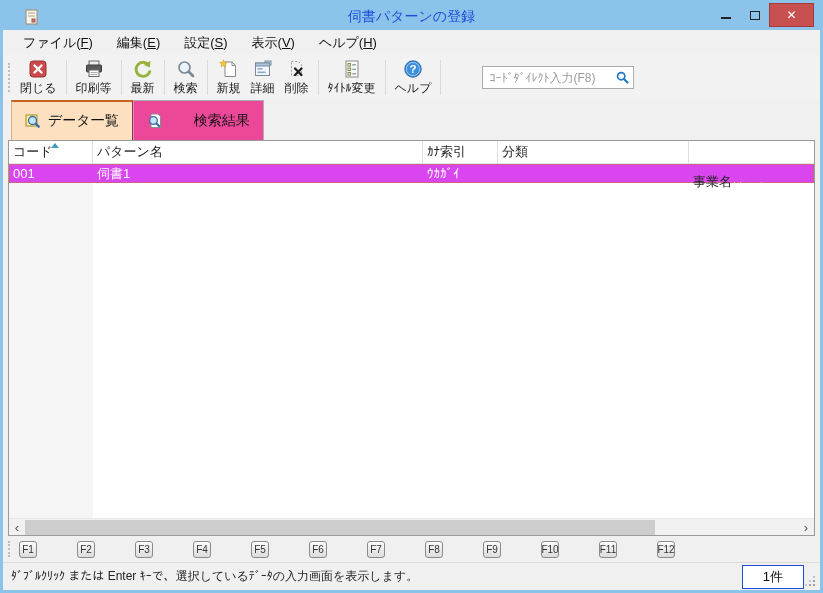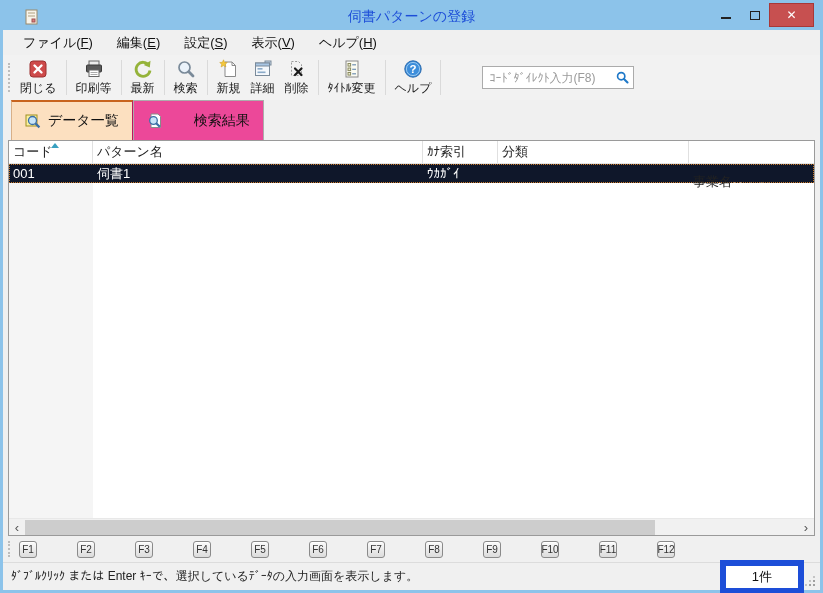--- a/index.html
+++ b/index.html
@@ -50,21 +50,21 @@
   .grid { margin:0 5px; flex:1; border:1px solid #9A9A9A; background:#fff; display:flex;
           flex-direction:column; overflow:hidden; position:relative; }
   .thead { display:flex; height:23px; font-size:13px; color:#222; flex:none; background:#fff;
            border-bottom:1px solid #E4E4E4; position:relative; }
   .th { display:flex; align-items:center; padding-left:4px; border-right:1px solid #E0E0E0; height:100%; }
   .c1 { width:84px; flex:none; } .c2 { width:330px; flex:none; } .c3 { width:75px; flex:none; }
   .c4 { width:191px; flex:none; } .c5 { flex:1; border-right:none;margin-top:30px; }
   .sort-arrow { position:absolute; left:42px; top:2px; width:0; height:0;
                 border-left:4px solid transparent; border-right:4px solid transparent;
                 border-bottom:5px solid #38A0C0; }
-  .row.selected { display:flex; height:19px; background:#0f172a; color:#fff; font-size:13px;
+  .row.selected { display:flex; height:19px; background:#d946ef; color:#fff; font-size:13px;
                   align-items:center; flex:none; outline:1px dotted #C87828; outline-offset:-1px; }
   .td { padding-left:4px; height:100%; display:flex; align-items:center; overflow:hidden; white-space:nowrap; }
   .body-fill { flex:1; display:flex; background:#fff; }
   .fixed-col-strip { width:84px; background:#F5F5F5; flex:none; }
   .body-rest { flex:1; }
 
   
   .hscroll { height:17px; background:#F1F1F1; display:flex; align-items:center; flex:none;
              border-top:1px solid #E8E8E8; }
   .scroll-arrow { width:16px; text-align:center; color:#555; font-size:13px; line-height:15px; flex:none; }
@@ -77,21 +77,21 @@
   .fkey-grip { position:absolute; left:5px; top:3px; bottom:3px; border-left:2px dotted #BDBDBD; }
   .fkey { width:18px; height:17px; margin-right:40px; flex:none;
           background:linear-gradient(#FBFBFB,#DCDCDC); border:1px solid #8A8A8A; border-radius:3px;
           font-size:10px; color:#333; display:flex; align-items:center; justify-content:center;
           box-shadow:inset 0 1px 0 #fff; }
 
   
   .statusbar { height:28px; background:#F0F0F0; border-top:1px solid #DCDCDC; display:flex;
                align-items:center; font-size:12px; color:#222; padding-left:8px; flex:none; margin-top:2px; }
   .status-msg { white-space:nowrap; overflow:hidden; }
-  .status-count { margin-left:auto; background:#fff; border:6px solid #1d4ed8; padding:2px 26px;
+  .status-count { margin-left:auto; background:#fff; border:1px solid #1d4ed8; padding:2px 20px;
                   font-size:13px; color:#111; margin-right:16px; flex:none; }
   .resize-grip { width:10px; height:10px; position:absolute; right:5px; bottom:4px; }
   .resize-grip::after { content:""; position:absolute; right:0; bottom:0; width:2px; height:2px;
         background:#A0A0A0;
         box-shadow:-4px 0 #A0A0A0, -8px 0 #C4C4C4, 0 -4px #A0A0A0, -4px -4px #C4C4C4, 0 -8px #C4C4C4; }
 </style>
 </head>
 <body>
 
 <div class="window">

